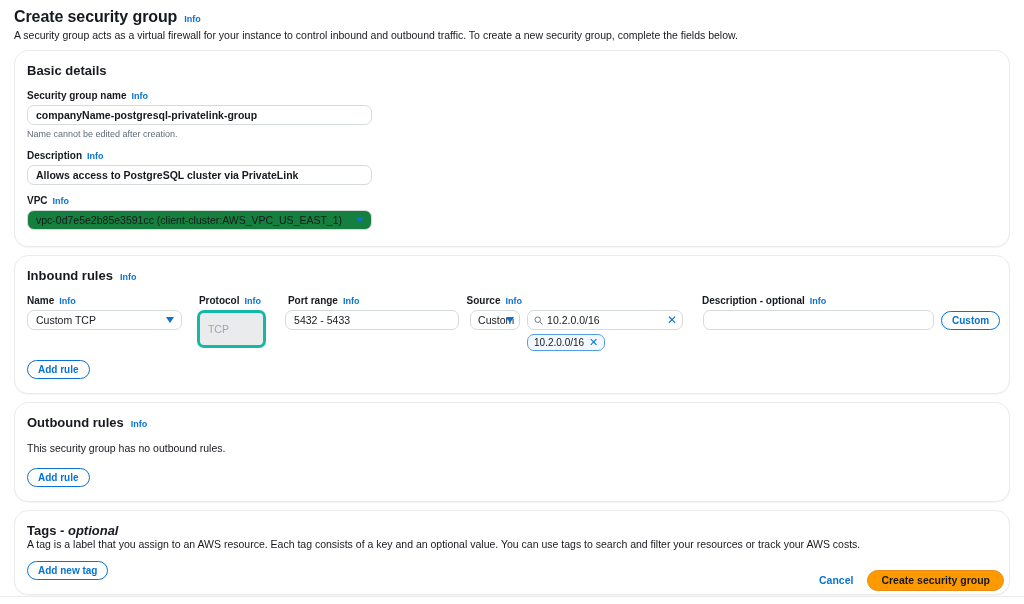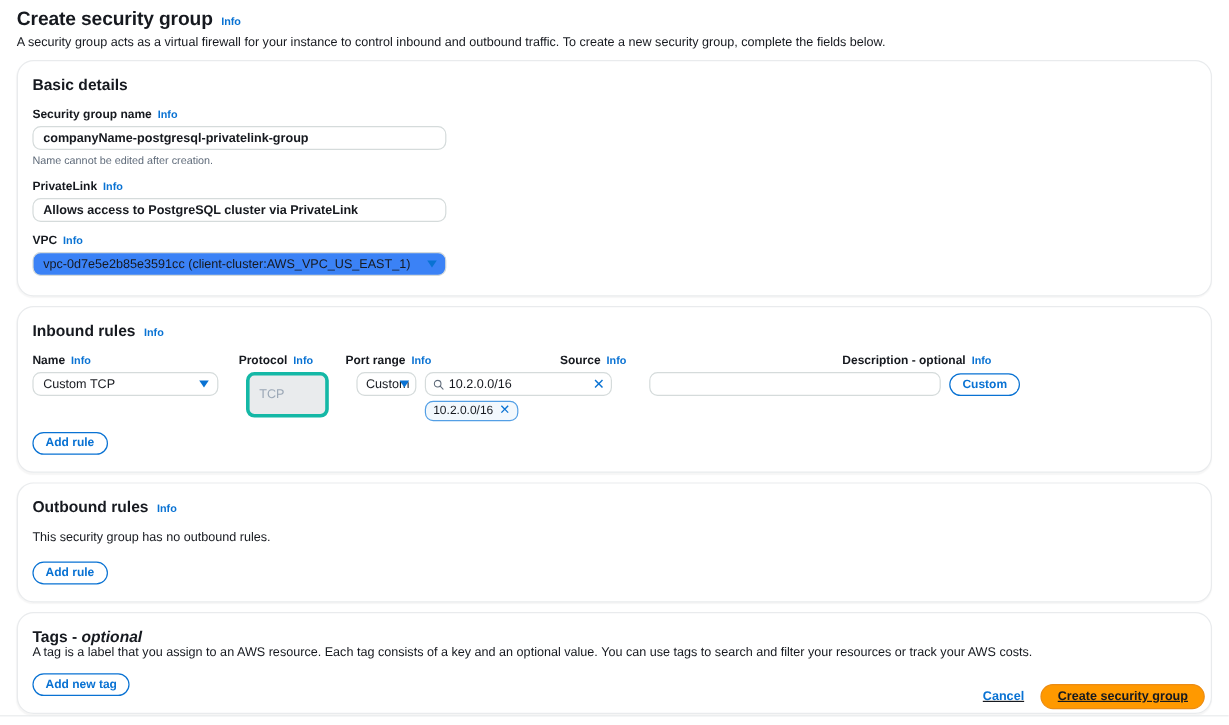--- a/index.html
+++ b/index.html
@@ -105,21 +105,21 @@
     color: #5f6b7a;
     margin-top: 3px;
     line-height: 12px;
   }
   .select-wrap { position: relative; width: 345px; }
   .select-box {
     width: 100%;
     height: 20px;
     border: 1px solid #d5dbdb;
     border-radius: 7px;
-    background: #3b82f6;
+    background: #15803d;
     font-size: 10.5px;
     color: #16191f;
     padding: 0 22px 0 8px;
     display: flex;
     align-items: center;
     cursor: pointer;
     line-height: 18px;
   }
   .caret {
     position: absolute;
@@ -345,21 +345,20 @@
     position: absolute;
     left: 0;
     right: 0;
     bottom: 7px;
     height: 34px;
     display: flex;
     align-items: center;
     justify-content: flex-end;
     padding-right: 20px;
     gap: 8px;
-    text-decoration: underline;
   }
   .footer-rule {
     position: absolute;
     left: 0; right: 0; bottom: 0;
     height: 1px;
     background: #e9ebed;
   }
 </style>
 </head>
 <body>
@@ -383,21 +382,21 @@
       <div class="field-label-row">
         <span class="field-label">Security group name</span>
         <a class="info-link">Info</a>
       </div>
       <input class="text-input" type="text" value="companyName-postgresql-privatelink-group" style="">
       <div class="helper-text">Name cannot be edited after creation.</div>
     </div>
 
     <div class="field">
       <div class="field-label-row">
-        <span class="field-label">PrivateLink</span>
+        <span class="field-label">Description</span>
         <a class="info-link">Info</a>
       </div>
       <input class="text-input" type="text" value="Allows access to PostgreSQL cluster via PrivateLink" style="">
     </div>
 
     <div class="field" style="margin-bottom:2px;">
       <div class="field-label-row">
         <span class="field-label">VPC</span>
         <a class="info-link">Info</a>
       </div>
@@ -449,20 +448,23 @@
           <span class="caret"></span>
         </div>
       </div>
 
       <div class="col-proto">
         <div class="disabled-input">
           <span>TCP</span>
         </div>
       </div>
 
+      <div class="col-port">
+        <input class="port-input" type="text" value="5432 - 5433" style="">
+      </div>
 
       <div class="col-source" style="display:flex; align-items:flex-start;">
         <div class="src-select-wrap">
           <div class="src-select">
             <span>Custom</span>
           </div>
           <span class="caret"></span>
         </div>
 
         <div class="search-col">

